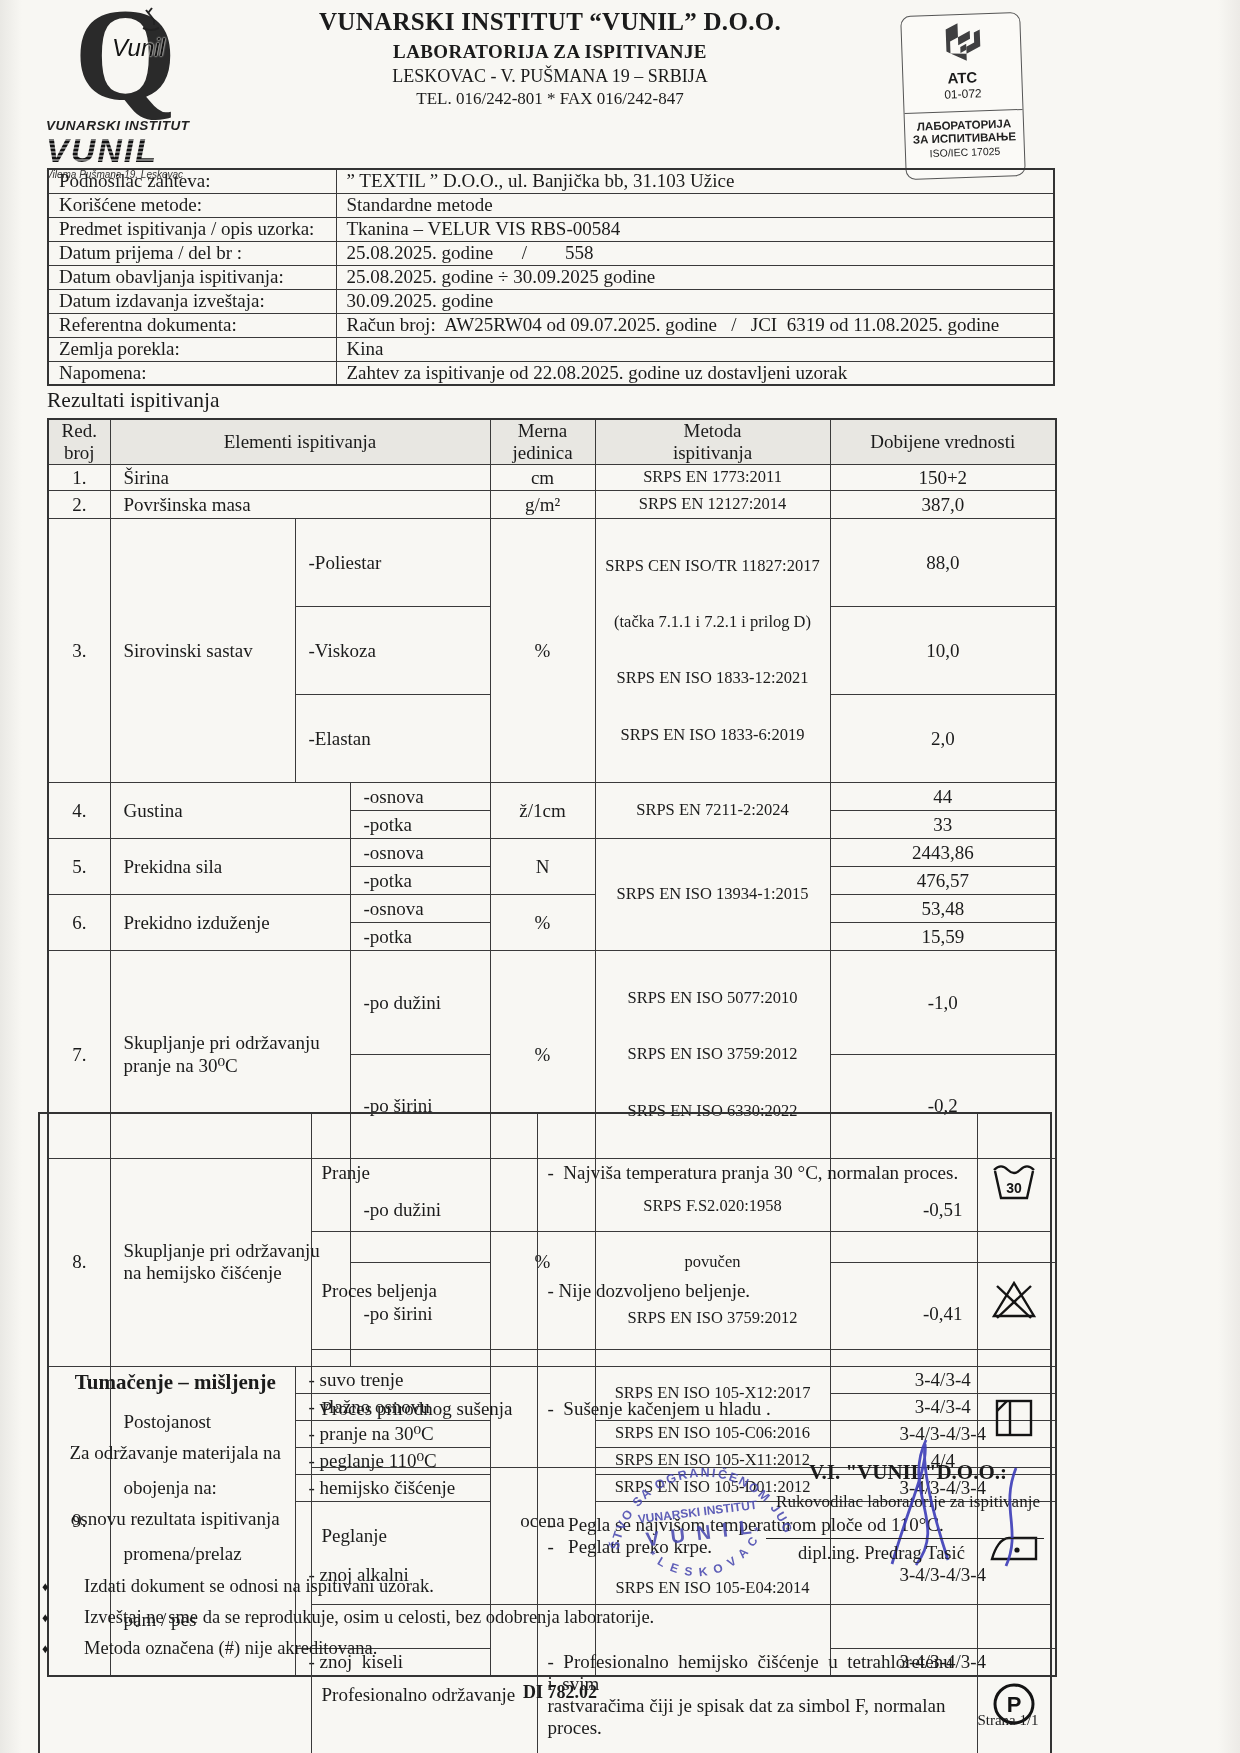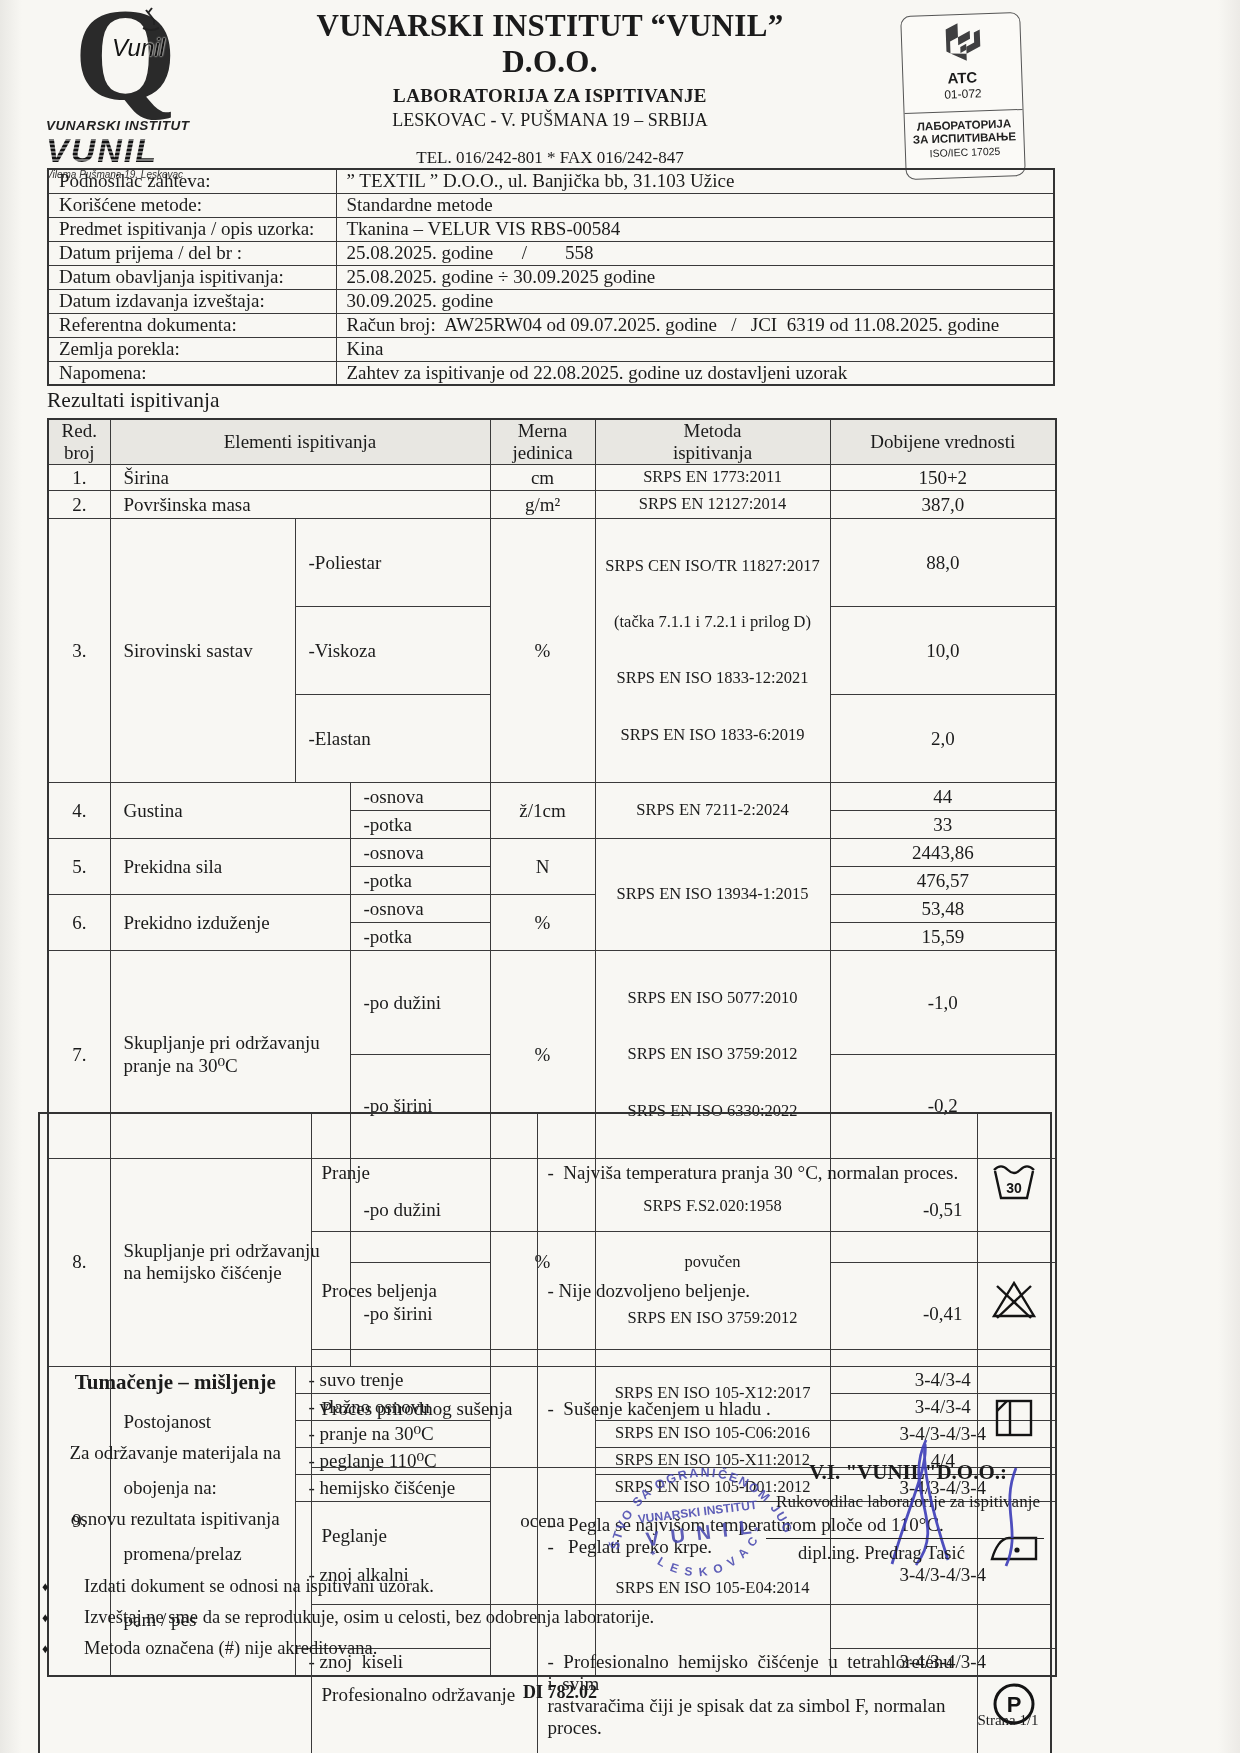--- a/index.html
+++ b/index.html
@@ -13,24 +13,24 @@
   .logo-block{ position:absolute; left:46px; top:4px; width:210px; }
   .q-wrap{ position:relative; width:200px; height:108px; }
   .q-glyph{ position:absolute; left:28px; top:-26px; font-size:132px; font-weight:bold; color:#2a2a2a; font-family:"Liberation Serif",serif; }
   .q-text{ position:absolute; left:66px; top:30px; font-size:24px; color:#141414; font-family:"Liberation Sans",sans-serif; font-style:italic; text-shadow:0 0 2px #f8f7f3,0 0 2px #f8f7f3; }
   .q-scope{ position:absolute; left:92px; top:2px; }
   .logo-inst{ margin-top:6px; font-family:"Liberation Sans",sans-serif; font-weight:bold; font-style:italic; font-size:13.5px; letter-spacing:.5px; color:#222; }
   .logo-brand{ font-family:"Liberation Sans",sans-serif; font-weight:bold; font-style:italic; font-size:34px; letter-spacing:2px; color:#1d1d1d; line-height:1.0;
     background:repeating-linear-gradient(180deg,#111 0 2.5px,#777 2.5px 4px); -webkit-background-clip:text; background-clip:text; -webkit-text-fill-color:transparent; }
   .logo-addr{ font-family:"Liberation Sans",sans-serif; font-style:italic; font-size:10px; color:#333; margin-top:2px; }
   .org-block{ position:absolute; left:270px; top:8px; width:560px; text-align:center; }
-  .org-name{ font-size:31px; font-weight:bold; letter-spacing:.3px; }
+  .org-name{ font-size:25px; font-weight:bold; letter-spacing:.3px; }
   .org-lab{ font-size:19px; font-weight:bold; margin-top:5px; letter-spacing:.4px; }
   .org-addr{ font-size:18px; margin-top:3px; }
-  .org-tel{ font-size:17px; margin-top:17px; }
+  .org-tel{ font-size:17px; margin-top:2px; }
   .title-line{ position:absolute; left:278px; top:126px; font-size:25px; font-weight:bold; font-style:italic; white-space:nowrap; }
   .report-no{ display:inline-block; padding:0 16px 1px 14px; border-bottom:2.4px solid #1b1b1b; margin-left:10px; }
   .atc-badge{ position:absolute; left:903px; top:14px; width:120px; height:164px; border:1.8px solid #555; border-radius:10px; transform:rotate(-2deg);
     background:#fbfaf7; text-align:center; font-family:"Liberation Sans","DejaVu Sans",sans-serif; padding-top:8px; }
   .atc-name{ font-size:15px; font-weight:bold; margin-top:2px; }
   .atc-code{ font-size:12px; margin-top:1px; }
   .atc-cyr{ font-size:11.5px; font-weight:bold; margin-top:1px; color:#222; }
   .atc-iso{ font-size:10.5px; margin-top:2px; }
   .atc-sep{ width:100%; border-top:1.4px solid #555; margin-top:10px; padding-top:6px; }
   

